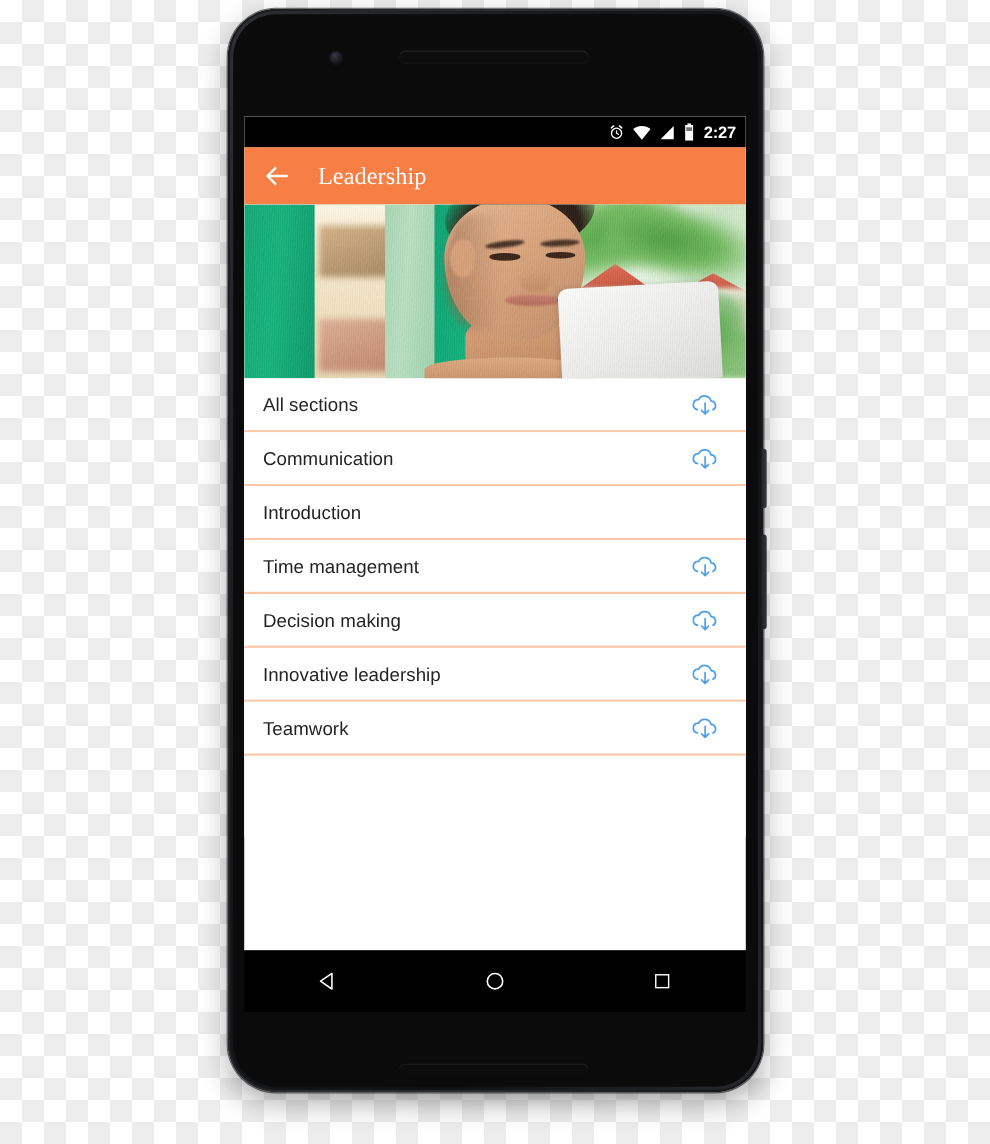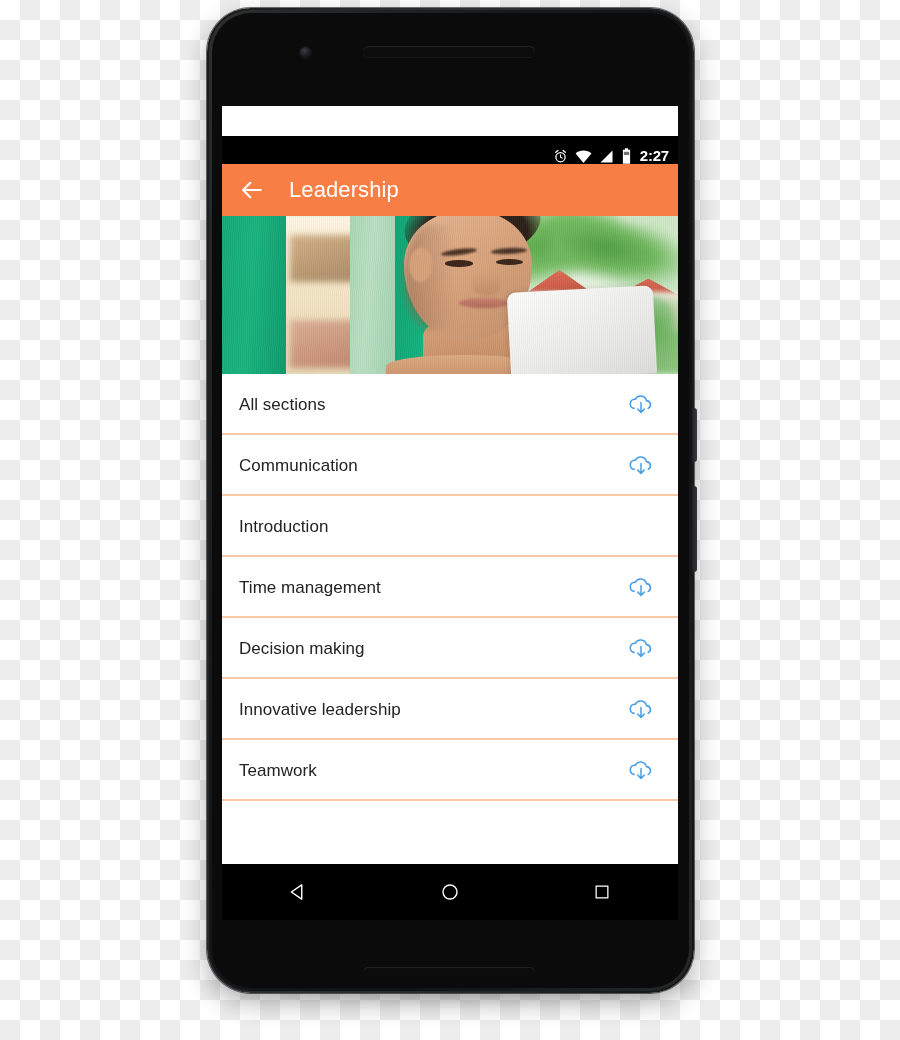--- a/index.html
+++ b/index.html
@@ -122,25 +122,24 @@
     height: 758px;
     background: #ffffff;
     overflow: hidden;
   }
 
   
   #status-bar {
     height: 28px;
     background: #000000;
     display: flex;
-    align-items: flex-end;
+    align-items: center;
     justify-content: flex-end;
     padding-right: 9px;
     box-sizing: border-box;
-    margin-top: 30px;
   }
   .status-icon {
     display: flex;
     align-items: center;
     margin-left: 7px;
   }
   #status-time {
     color: #ffffff;
     font-size: 15px;
     font-weight: bold;
@@ -371,21 +370,21 @@
     transform: rotate(-3deg);
     box-shadow: -2px -1px 5px rgba(0,0,0,0.10);
   }
 
   
   #section-list {
     background: #ffffff;
   }
   .list-row {
     position: relative;
-    height: 61px;
+    height: 49px;
     display: flex;
     align-items: center;
     justify-content: space-between;
     padding: 0 22px 0 17px;
     box-sizing: border-box;
     background: #ffffff;
     cursor: pointer;
     gap: 48px;
   }
   .list-row::after {
@@ -472,21 +471,21 @@
     </span>
     <span class="status-icon">
       <svg width="11" height="16" viewBox="0 0 14 20">
         <path d="M5 0h4v2h2.6v18H2.4V2H5V0z" fill="#fff"></path>
         <path d="M3.6 4.6h6.8v4.2H3.6z" fill="#000" opacity="0.55"></path>
       </svg>
     </span>
     <span id="status-time">2:27</span>
   </div>
 
-  <div id="app-bar" style="background:#F77F45;">
+  <div id="app-bar" style="background:#F77F45;font-family:Liberation Serif, serif;">
     <span id="back-arrow">
       <svg width="26" height="26" viewBox="0 0 24 24">
         <path d="M20 12H4.2M10.4 5.4L3.8 12l6.6 6.6" fill="none" stroke="#fff" stroke-width="2" stroke-linecap="round" stroke-linejoin="round"></path>
       </svg>
     </span>
     <span id="app-title" style="color: rgb(255, 255, 255);">Leadership</span>
   </div>
 
   <div id="hero">
     <div class="hero-layer" id="hero-bg-garden"></div>

